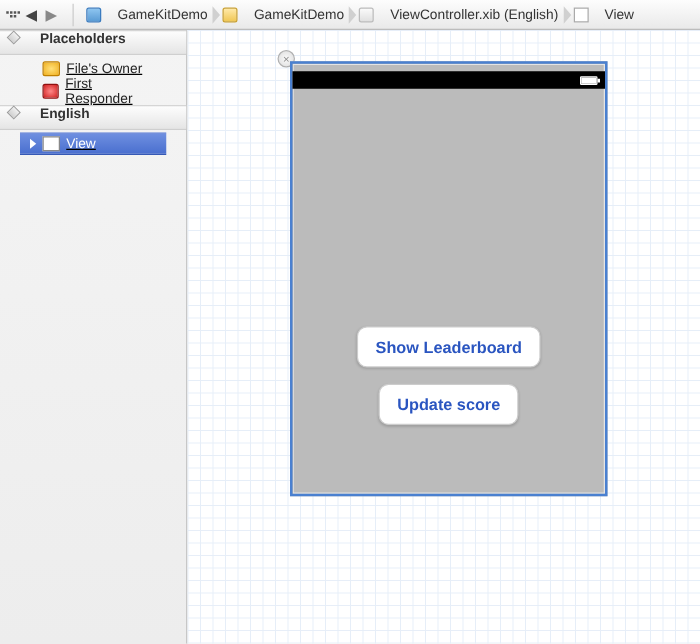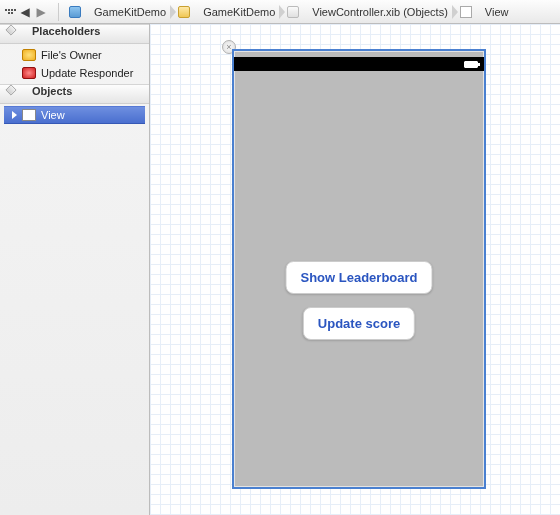--- a/index.html
+++ b/index.html
@@ -97,21 +97,22 @@
     color: #333;
     gap: 16px;
   }
   .section-header .cube {
     width:10px; height:10px;
     background: linear-gradient(#f0f0f0,#d0d0d0);
     border:1px solid #999;
     transform: rotate(45deg) scale(0.8);
   }
   .section-body {
-    padding: 2px 4px;
+    padding: 2px 16px;
+    text-decoration: underline;
   }
   .row {
     display: flex;
     align-items: center;
     gap: 5px;
     padding: 2px 8px 2px 18px;
     height: 18px;
     font-size: 11px;
     color: #222;
   }
@@ -141,21 +142,21 @@
       linear-gradient(#e6eef8 1px, transparent 1px),
       linear-gradient(90deg, #e6eef8 1px, transparent 1px);
     background-size: 10px 10px;
     overflow: hidden;
   }
   .device {
     position: absolute;
     left: 82px;
     top: 25px;
     width: 254px;
-    height: 440px;
+    height: 348px;
     background: #bbbbbb;
     border: 2px solid #4a80d0;
     box-shadow: 0 0 0 1px rgba(255,255,255,0.6) inset;
   }
   .close-handle {
     position: absolute;
     left: 72px;
     top: 16px;
     width: 14px; height: 14px;
     border-radius: 50%;
@@ -225,47 +226,47 @@
   <div class="crumb">
     <span class="icn icn-xcode"></span>
     <span>GameKitDemo</span>
   </div>
   <div class="crumb">
     <span class="icn icn-folder"></span>
     <span>GameKitDemo</span>
   </div>
   <div class="crumb">
     <span class="icn icn-xib"></span>
-    <span>ViewController.xib (Objects)</span>
+    <span>ViewController.xib (English)</span>
   </div>
   <div class="crumb">
     <span class="icn icn-view"></span>
     <span>View</span>
   </div>
 </div>
 
 <div class="main">
   <div class="sidebar">
     <div class="section-header">
       <span class="cube"></span>
       <span>Placeholders</span>
     </div>
     <div class="section-body">
       <div class="row">
         <span class="ricn fileowner"></span>
         <span>File's Owner</span>
       </div>
       <div class="row">
         <span class="ricn responder"></span>
-        <span>Update Responder</span>
+        <span>First Responder</span>
       </div>
     </div>
     <div class="section-header">
       <span class="cube"></span>
-      <span>Objects</span>
+      <span>English</span>
     </div>
     <div class="section-body">
       <div class="row selected">
         <span class="tri"></span>
         <span class="ricn viewicn"></span>
         <span>View</span>
       </div>
     </div>
   </div>
 

